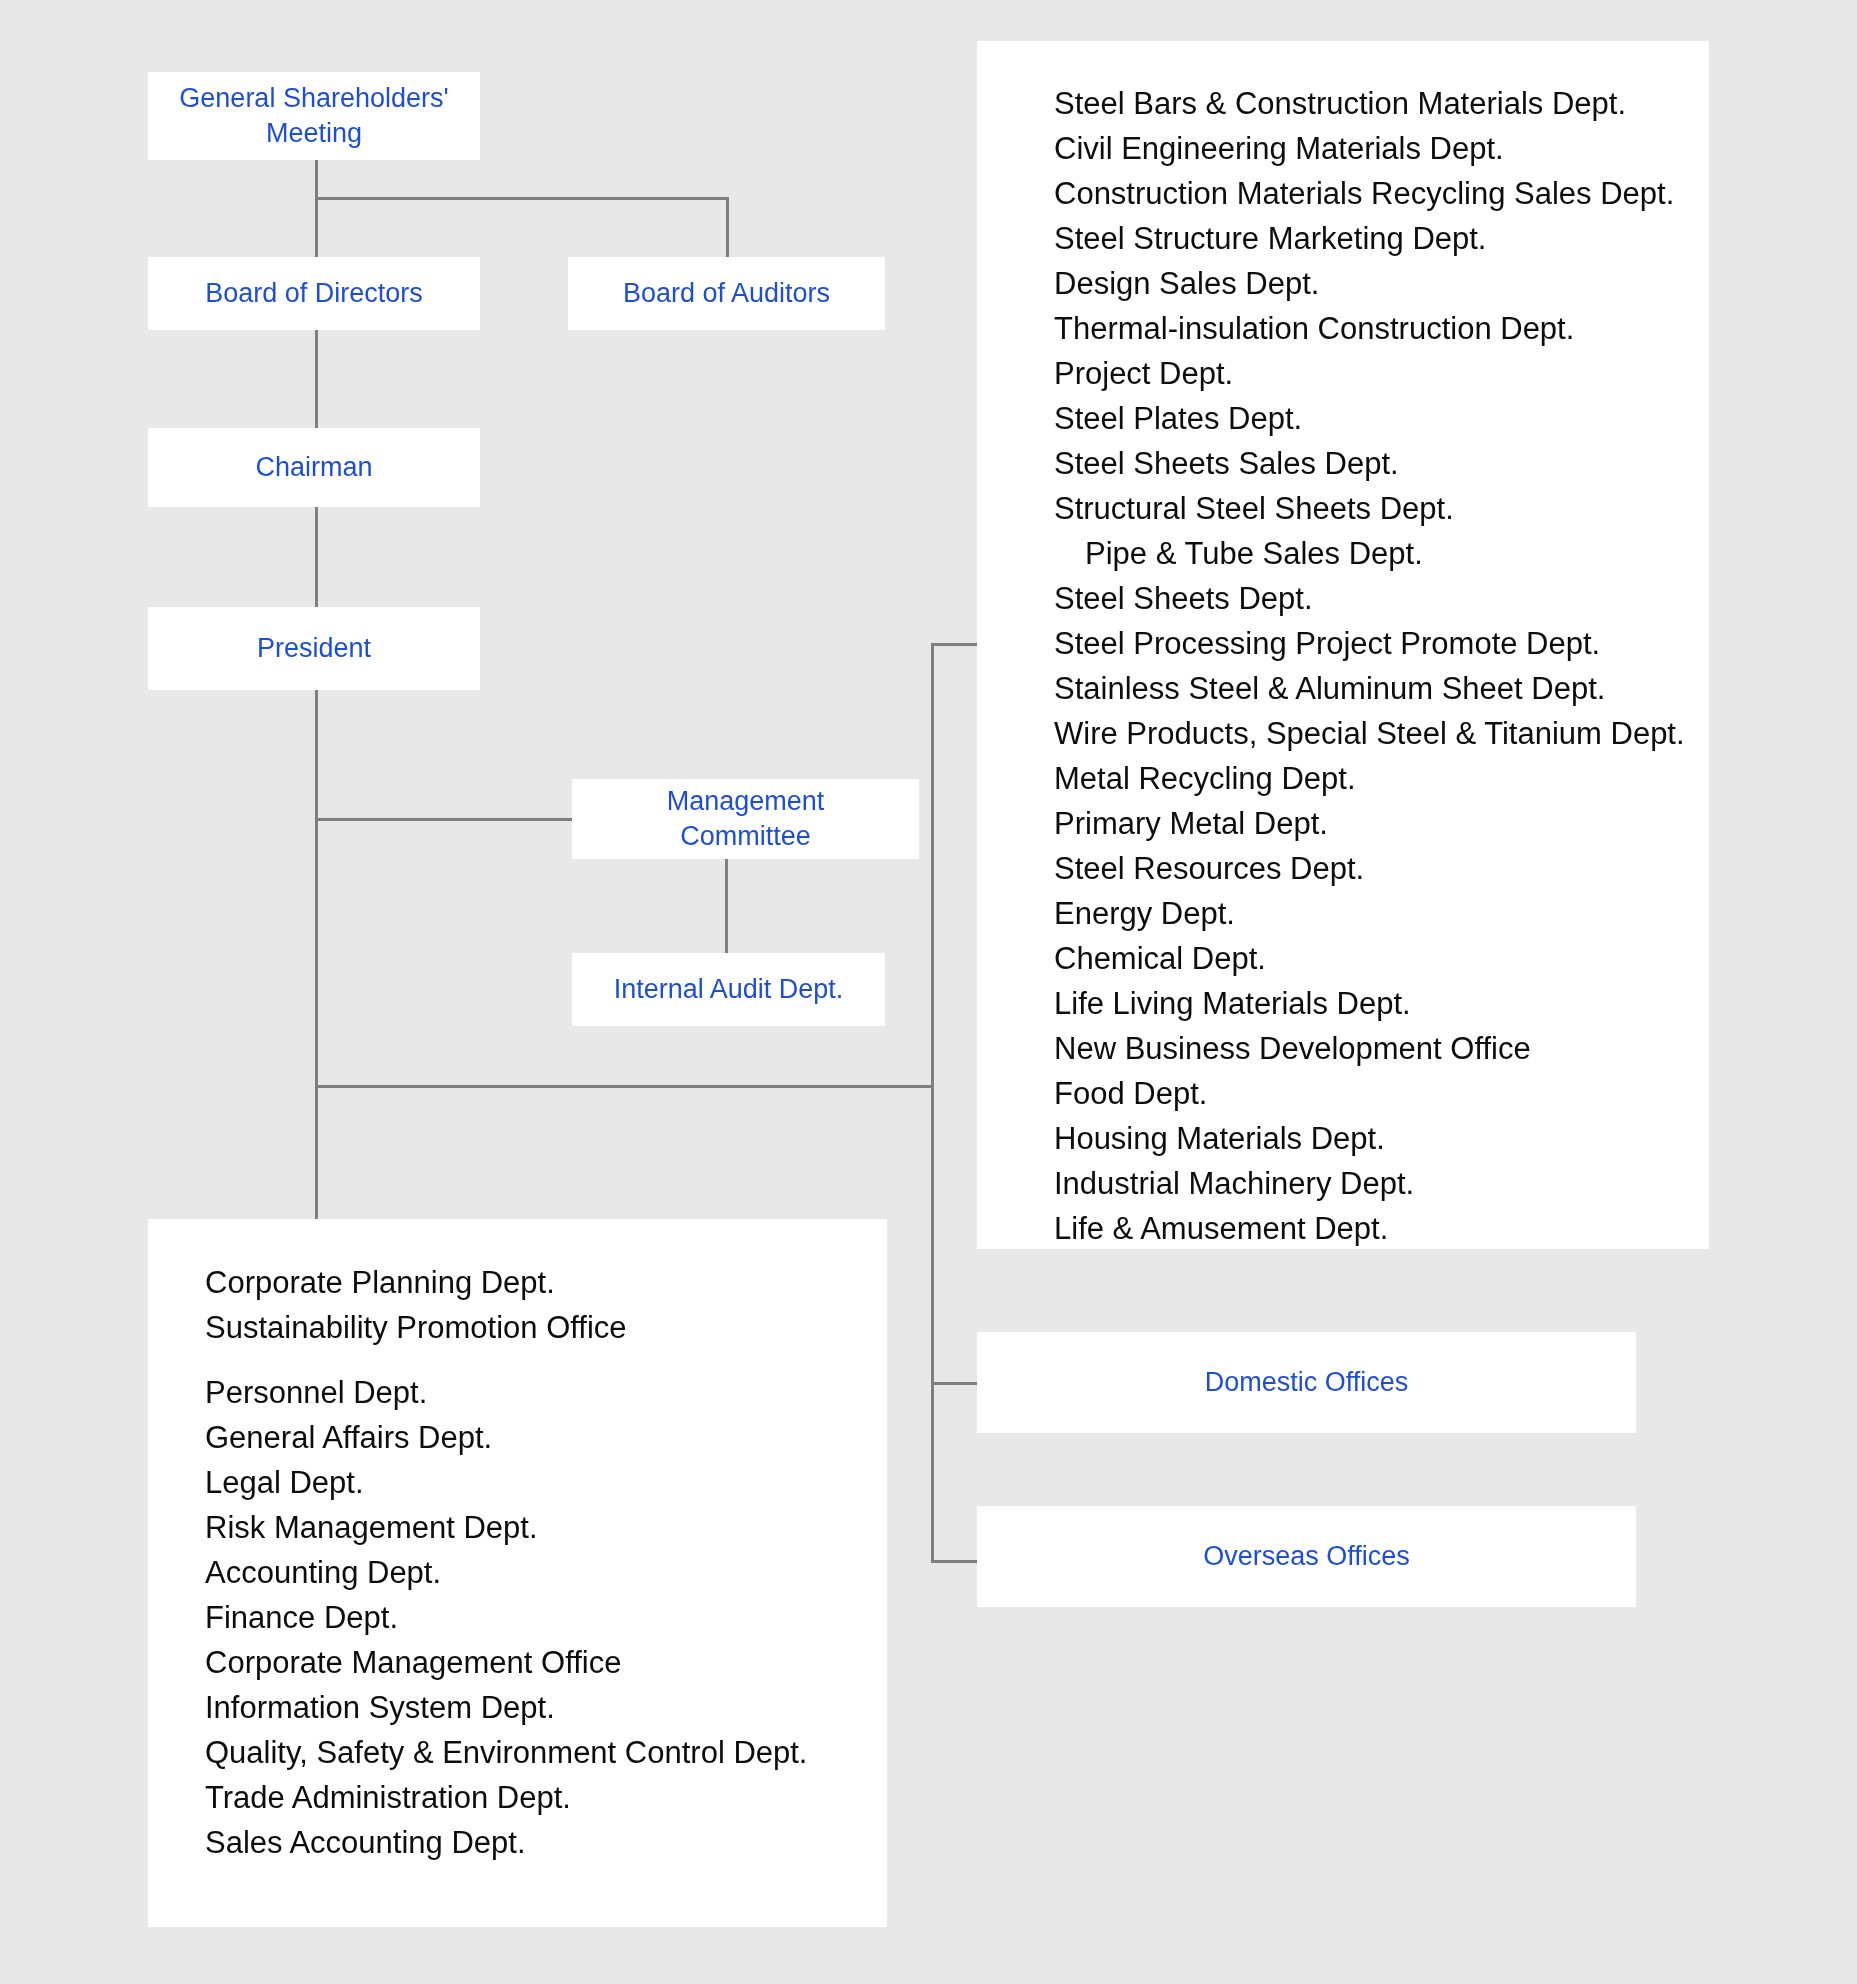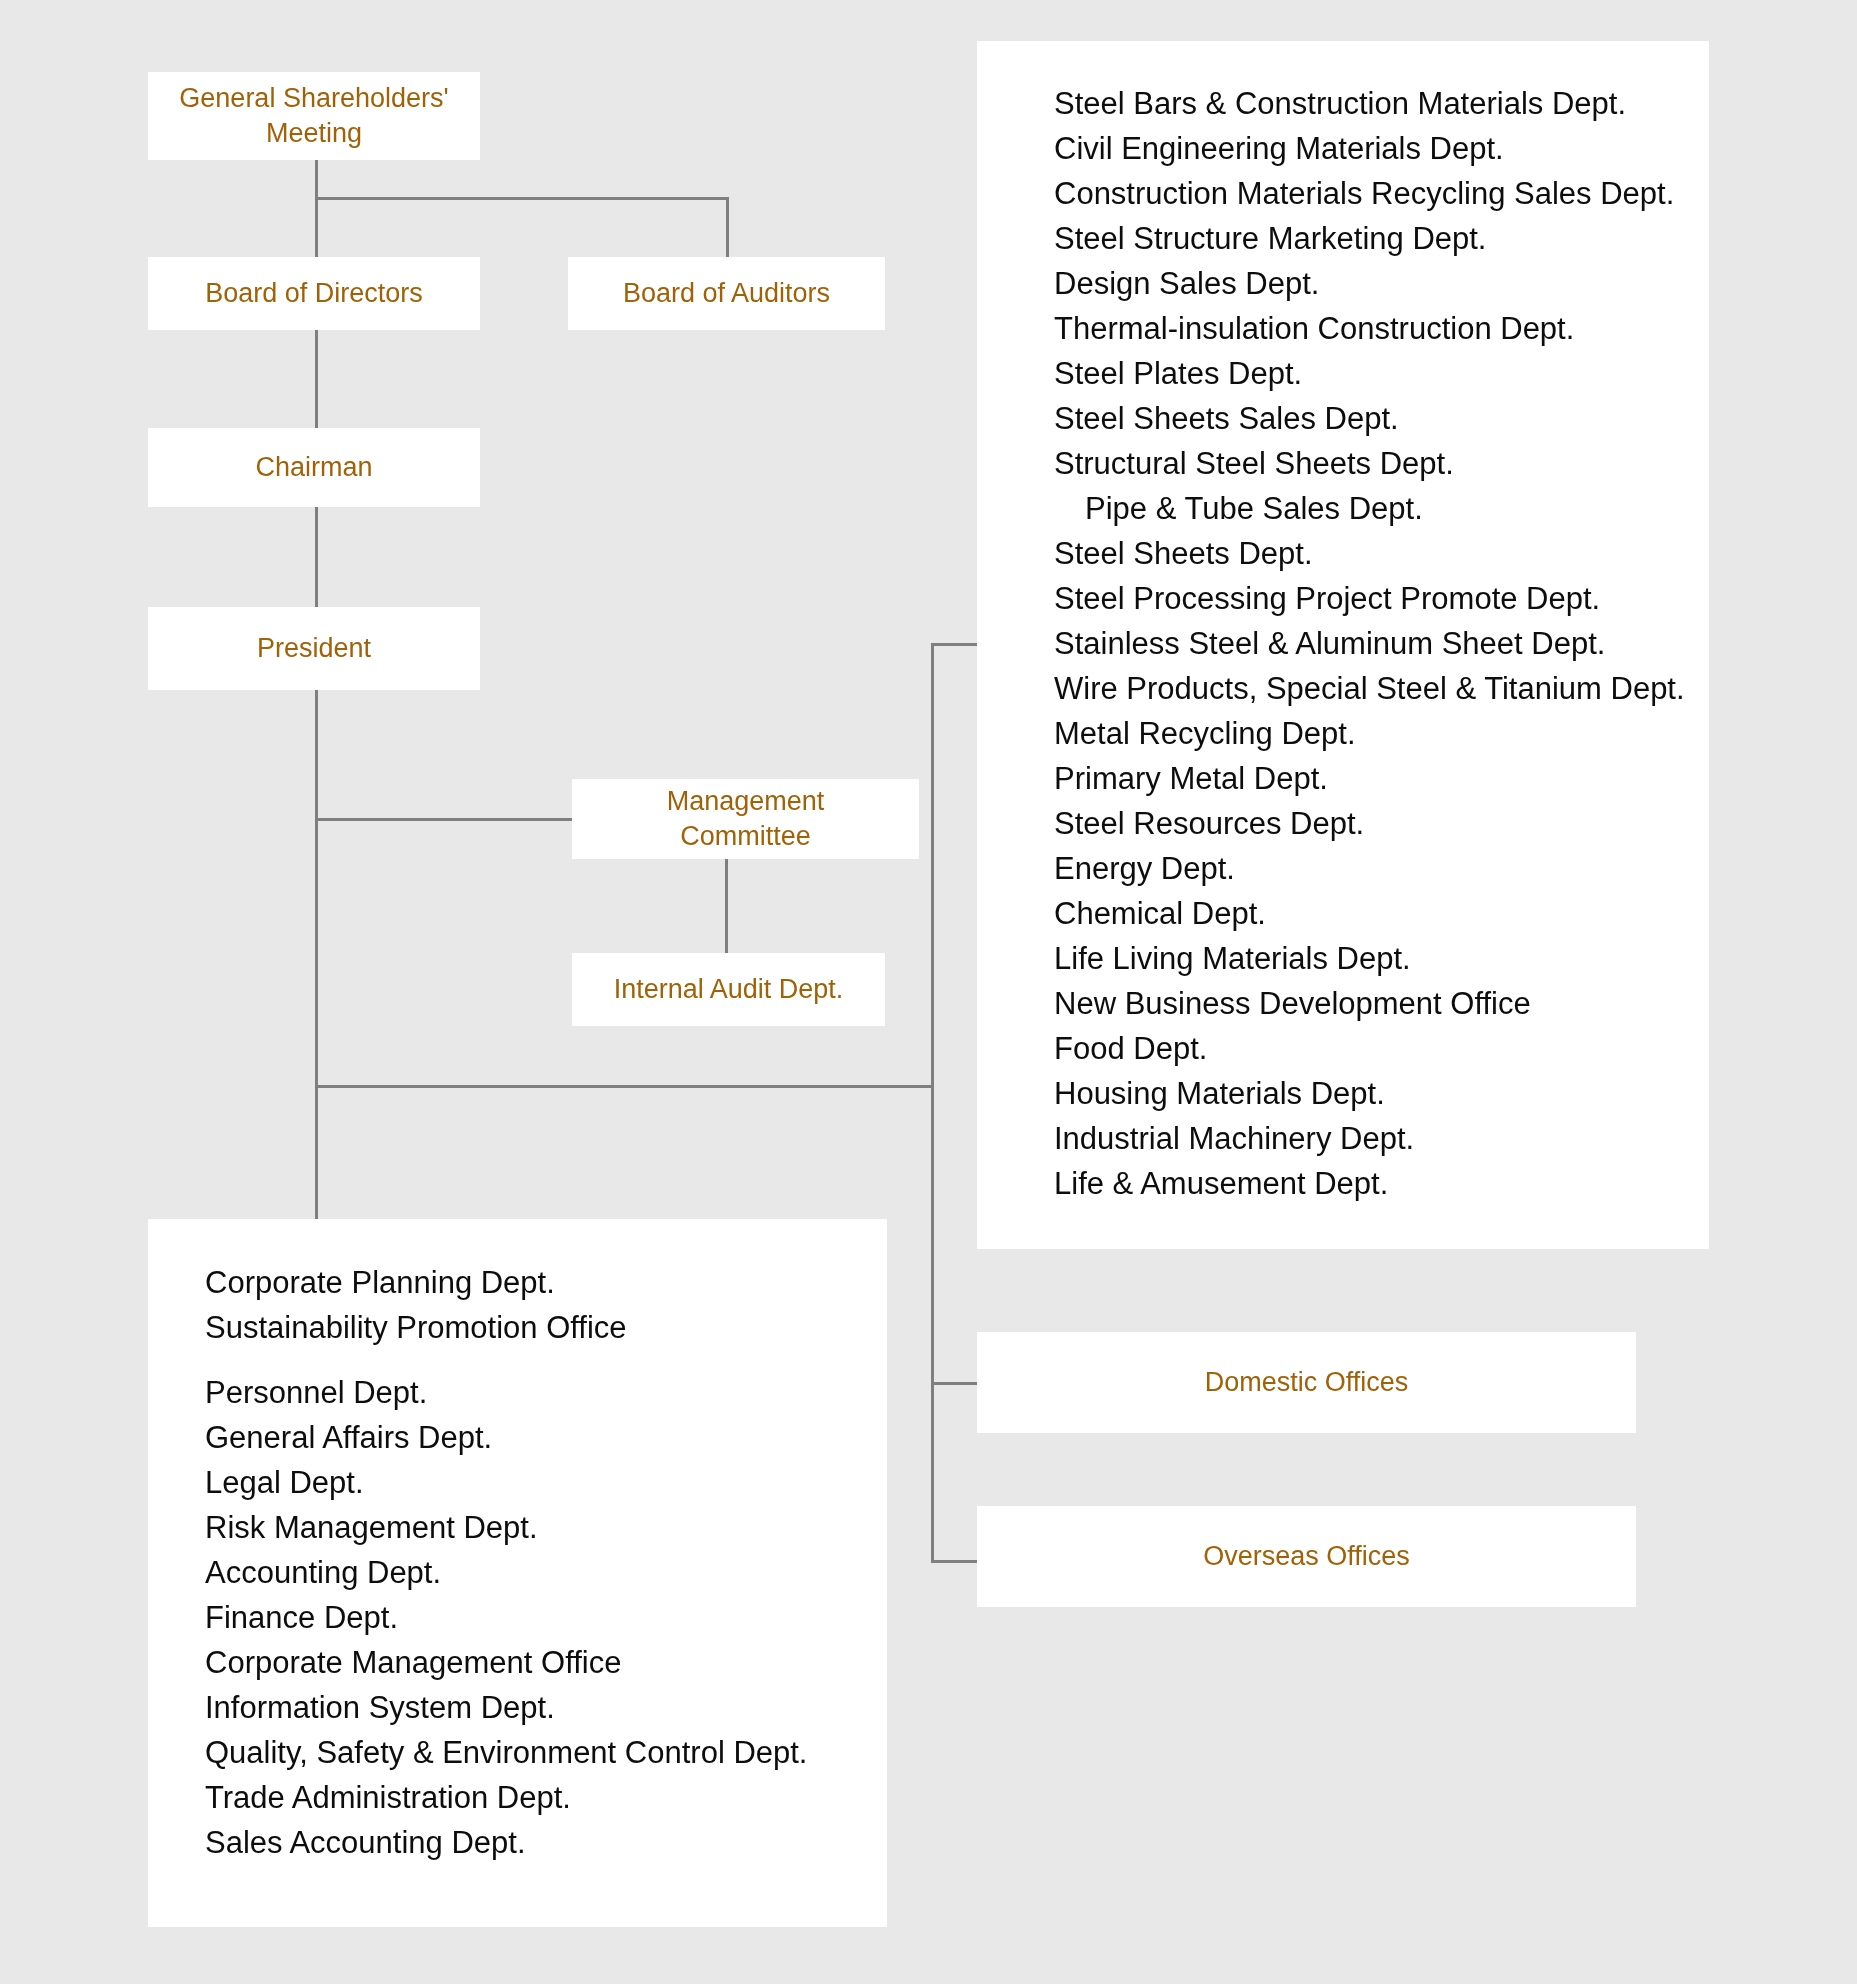--- a/index.html
+++ b/index.html
@@ -19,21 +19,21 @@
   }
 
   
   .node {
     position: absolute;
     background: #ffffff;
     display: flex;
     align-items: center;
     justify-content: center;
     text-align: center;
-    color: #a16207;
+    color: #1d4ed8;
     font-size: 27px;
     line-height: 1.30;
     z-index: 5;
     box-sizing: border-box;
   }
   .node .txt { white-space: pre-line; }
 
   .panel {
     position: absolute;
     background: #ffffff;
@@ -131,20 +131,21 @@
   </div>
 
   <div class="panel" style="left:977px; top:41px; width:732px; height:1208px; padding:40px 0 0 77px;">
     <ul>
         <li style="height: 45px; line-height: 45px;">Steel Bars  &amp;  Construction Materials Dept.</li>
         <li style="height: 45px; line-height: 45px;">Civil Engineering Materials Dept.</li>
         <li style="height: 45px; line-height: 45px;">Construction Materials Recycling Sales Dept.</li>
         <li style="height: 45px; line-height: 45px;">Steel Structure Marketing Dept.</li>
         <li style="height: 45px; line-height: 45px;">Design Sales Dept.</li>
         <li style="height: 45px; line-height: 45px;">Thermal-insulation Construction Dept.</li>
+        <li style="height: 45px; line-height: 45px;">Project Dept.</li>
         <li style="height: 45px; line-height: 45px;">Steel Plates Dept.</li>
         <li style="height: 45px; line-height: 45px;">Steel Sheets Sales Dept.</li>
         <li style="height: 45px; line-height: 45px;">Structural Steel Sheets Dept.</li>
         <li style="height: 45px; line-height: 45px; margin-left: 31px;">Pipe  &amp;  Tube Sales Dept.</li>
         <li style="height: 45px; line-height: 45px;">Steel Sheets Dept.</li>
         <li style="height: 45px; line-height: 45px;">Steel Processing Project Promote Dept.</li>
         <li style="height: 45px; line-height: 45px;">Stainless Steel  &amp;  Aluminum Sheet Dept.</li>
         <li style="height: 45px; line-height: 45px;">Wire Products, Special Steel  &amp;  Titanium Dept.</li>
         <li style="height: 45px; line-height: 45px;">Metal Recycling Dept.</li>
         <li style="height: 45px; line-height: 45px;">Primary Metal Dept.</li>

